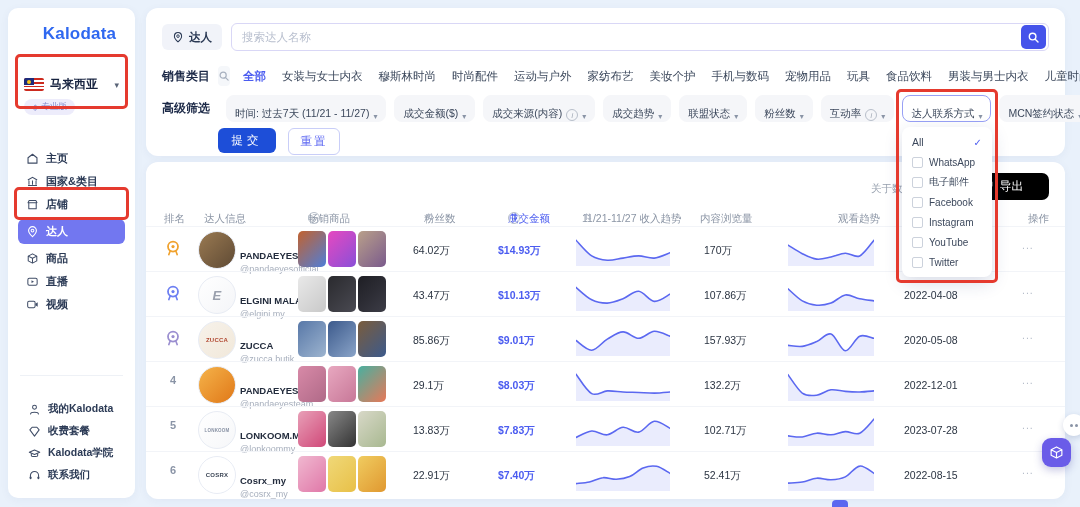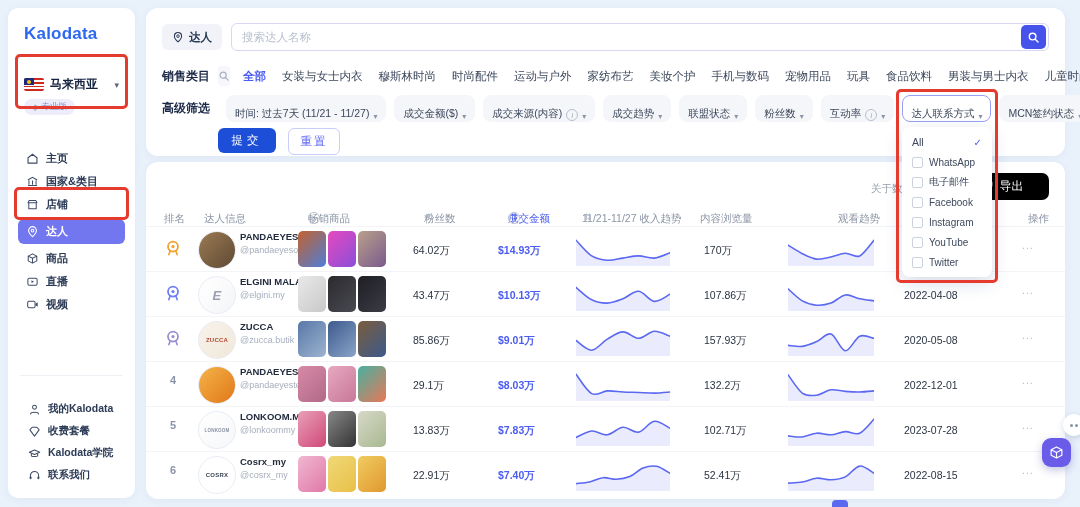--- a/index.html
+++ b/index.html
@@ -2,21 +2,21 @@
 <html><head>
 <meta charset="utf-8">
 <style>
   html,body{margin:0;padding:0;background:#dfe9f7;}
   .page{position:relative;width:1080px;height:507px;overflow:hidden;background:#e9f1fb;
         font-family:"Liberation Sans","DejaVu Sans",sans-serif;color:#2b3442;}
   .card{position:absolute;background:#fff;border-radius:12px;box-shadow:0 2px 10px rgba(30,60,120,.05);}
 
   
   .sidebar{left:8px;top:8px;width:127px;height:490px;border-radius:10px;}
-  .logo{margin:16px 0 0 16px;font-size:17px;font-weight:bold;color:#0c1e52;letter-spacing:.2px;}
+  .logo{margin:16px 0 0 16px;font-size:17px;font-weight:bold;color:#0c1e52;letter-spacing:.2px;text-align:center;}
   .logo .k{color:#2f68f0;}
   .country-wrap{margin:13px 10px 0;padding:19px 6px;}
   .country-row{display:flex;align-items:center;gap:6px;}
   .flag{width:20px;height:13px;border-radius:2px;position:relative;overflow:hidden;flex:0 0 auto;
         background:repeating-linear-gradient(#cc2a1e 0 1.9px,#fff 1.9px 3.8px);}
   .flag::before{content:"";position:absolute;left:0;top:0;width:10px;height:7px;background:#1c2c7c;}
   .flag::after{content:"";position:absolute;left:3px;top:1.5px;width:4px;height:4px;border-radius:50%;background:#f5c518;}
   .country-name{font-size:12px;font-weight:bold;color:#16223f;flex:1;}
   .cchev{font-size:9px;color:#5a6478;}
   .plan-badge{display:inline-flex;align-items:center;gap:3px;margin-top:6px;background:#edecfb;color:#8289cc;
@@ -76,21 +76,21 @@
   .h-revenue{left:362px;color:#4b5cf0;}
   .h-rtrend{left:436px}.h-views{left:554px}.h-vtrend{left:692px}.h-debut{left:756px}.h-actions{left:882px}
   .sort{font-size:9px;color:#aab2c0;margin-left:2px;}
   .h-revenue .sort{color:#4b5cf0;}
   .trow{position:absolute;left:0;right:0;height:45px;border-top:1px solid #f2f4f8;}
   .cell{position:absolute;font-size:10.5px;color:#2b3442;white-space:nowrap;}
   .c-rank{left:12px;width:30px;top:12px;text-align:center;color:#8a94a6;font-size:11px;}
   .c-avatar{left:52px;top:4px;width:36px;height:36px;border-radius:50%;border:1px solid #e8ecf4;
             display:flex;align-items:center;justify-content:center;overflow:hidden;}
   .avtext{font-size:6px;font-weight:bold;letter-spacing:.2px;}
-  .c-name{left:94px;top:4px;width:86px;}
+  .c-name{left:94px;top:23px;width:86px;}
   .nm{display:block;font-size:9.5px;font-weight:bold;color:#232c3d;}
   .hd{display:block;font-size:9px;color:#a6aebc;margin-top:3px;}
   .c-thumbs{left:152px;top:4px;display:flex;gap:2px;}
   .thumb{width:28px;height:36px;border-radius:5px;}
   .c-followers{left:267px;top:17px;}
   .c-revenue{left:352px;top:17px;color:#4b5cf0;font-weight:600;}
   .c-spark1{left:430px;top:6px;width:94px;height:33px;}
   .c-views{left:558px;top:17px;}
   .c-spark2{left:642px;top:6px;width:86px;height:33px;}
   .c-debut{left:758px;top:17px;}

